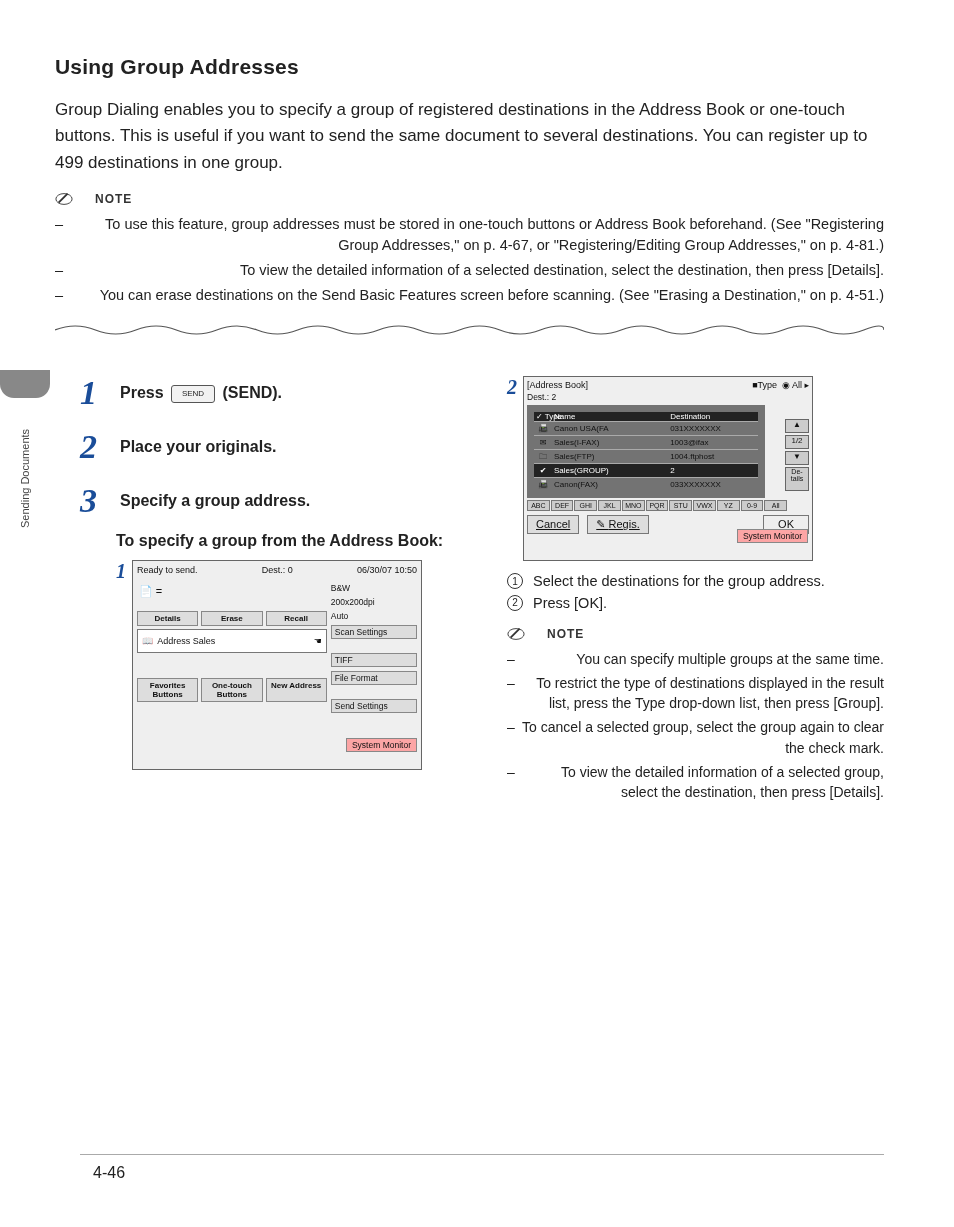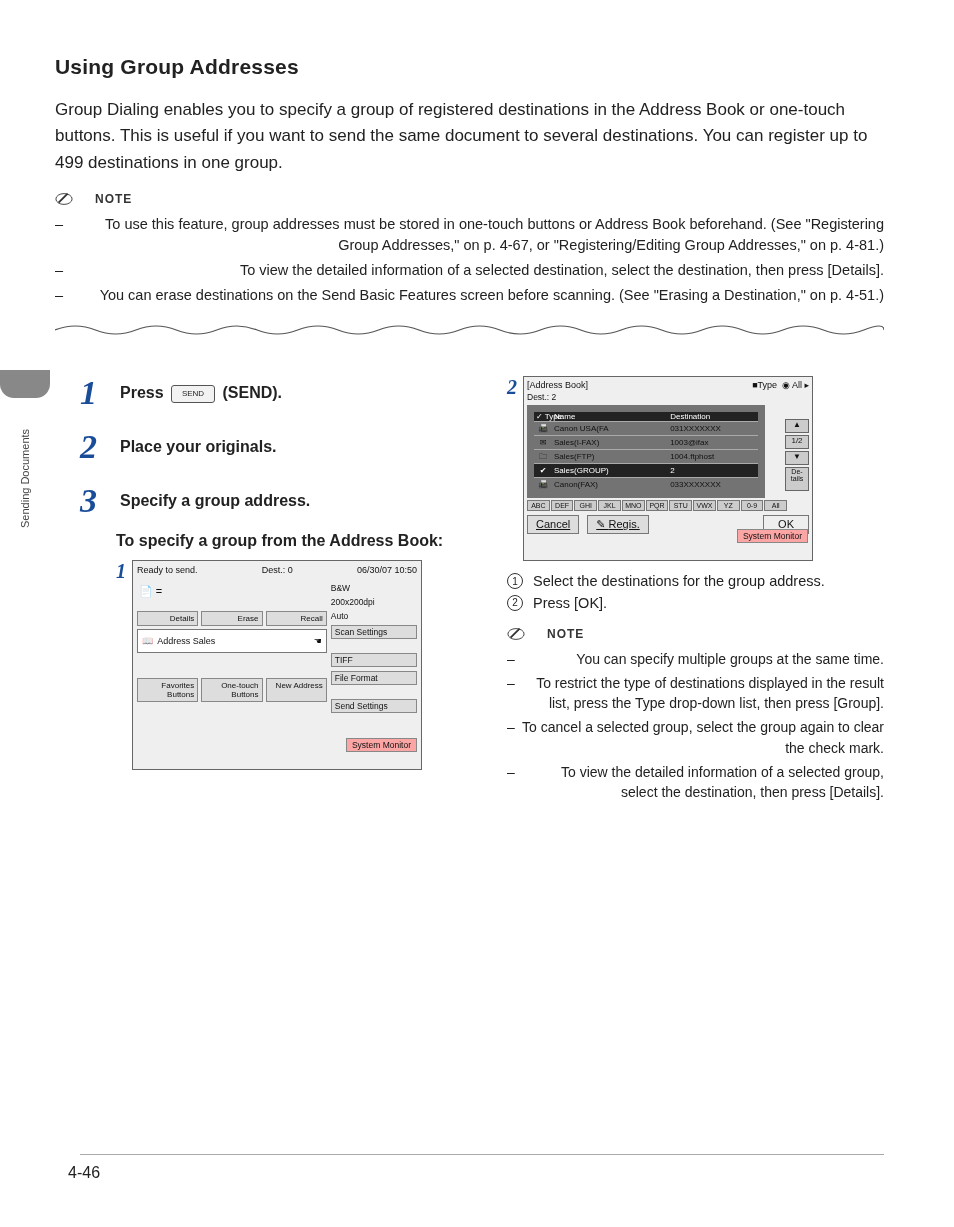--- a/index.html
+++ b/index.html
@@ -35,21 +35,21 @@
     transform: rotate(180deg);
     display: flex;
     align-items: center;
     justify-content: center;
     font-size: 11px;
     color: #444;
   }
   .page-number {
     position: absolute;
     bottom: 45px;
-    left: 68px;
+    left: 93px;
     font-size: 16px;
     color: #222;
   }
   h1.section-title {
     font-size: 21px;
     font-weight: 700;
     margin-bottom: 18px;
     letter-spacing: 0.2px;
   }
   p.intro {
@@ -167,21 +167,21 @@
   .ss1-row1 { display:flex; justify-content:space-between;text-align:right; }
   .ss1 .btnbox, .ss2 .cellbtn {
     border:1px solid #888; background:#ddd;
     padding:1px 3px; font-size:8.5px;
     display:inline-block;
   }
   .ss1-mid { display:flex; gap:4px; margin-top:8px; }
   .ss1-left { flex:2.2; }
   .ss1-right { flex:1; display:flex; flex-direction:column; gap:4px; }
   .ss1-left .row { display:flex; gap:3px; margin-bottom:3px; }
-  .ss1-left .row .btnbox { flex:1; text-align:right; font-size:8px; padding:2px 3px; }
+  .ss1-left .row .btnbox { flex:1; text-align:center; font-size:8px; padding:2px 3px;font-weight:bold; }
   .ss1-left .addr { background:#fff; border:1px solid #777; padding:6px 4px; font-size:9px; margin-bottom:3px; display:flex; align-items:center; gap:4px; }
   .ss1-right .optline { font-size:8.5px; }
   .ss1 .sysmon, .ss2 .sysmon {
     position:absolute; bottom:17px; right:4px;
     border:1px solid #888; padding:1px 5px; font-size:8.5px; background:#fca5a5;
   }
   
   .ss2 { height: 185px; padding:3px; }
   .ss2-header { display:flex; justify-content:space-between; }
   .ss2-table { margin-top:3px; border:7px solid #737373; background:#737373; }

